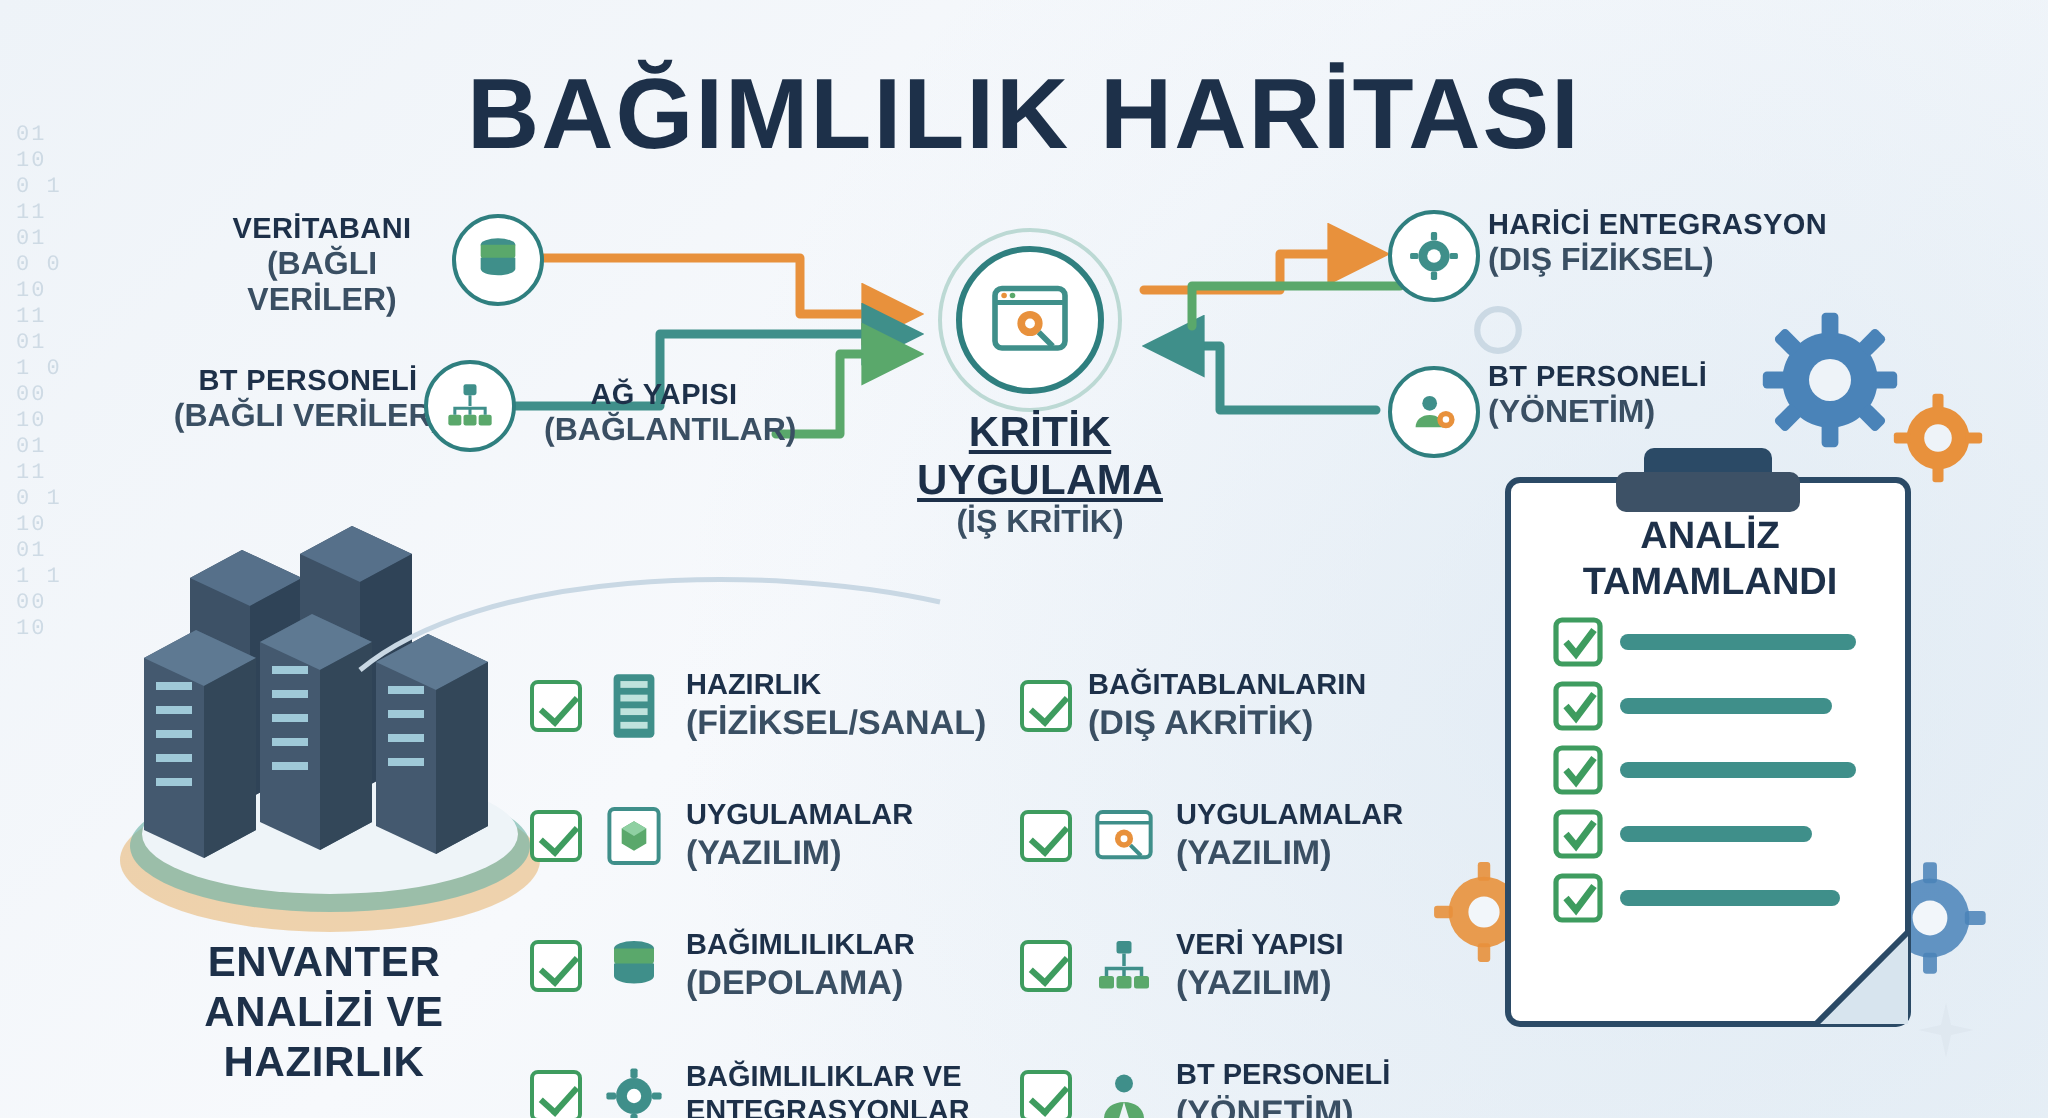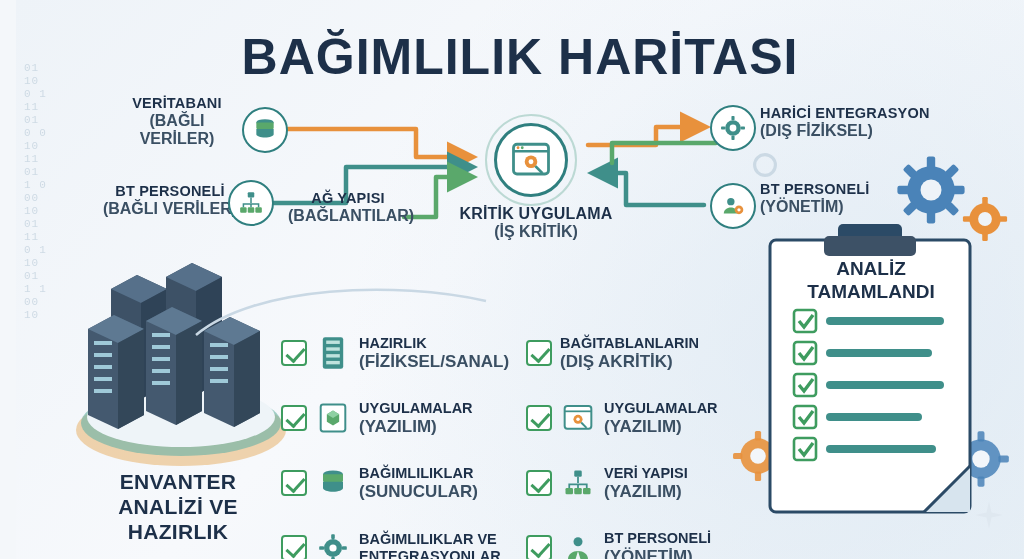--- a/index.html
+++ b/index.html
@@ -8,21 +8,20 @@
     width:1024px; height:559px; overflow:hidden;
     font-family:"Liberation Sans", sans-serif;
     background:#f4f7fa;
     position:relative;
   }
   .stage {
     position:absolute; inset:0;
     background:
       radial-gradient(circle at 82% 62%, rgba(214,228,240,.55) 0%, rgba(244,247,250,0) 55%),
       linear-gradient(135deg,#eef3f8 0%, #f7f9fc 45%, #eaf1f7 100%);
-    margin-left: 16px;
   }
   
   .binary {
     position:absolute; left:8px; top:62px; width:70px; height:260px;
     font-family:"Liberation Mono", monospace;
     font-size:11px; line-height:13px; color:#c3d2de; letter-spacing:1px;
     opacity:.75; white-space:pre; user-select:none;
   }
   .title {
     position:absolute; top:28px; left:0; width:100%;
@@ -184,21 +183,21 @@
 
       <path d="M388,122 H420 V82 H455" fill="none" stroke="#5aa86b" stroke-width="4.5" stroke-linecap="round" stroke-linejoin="round" marker-end="url(#ar-gr)"></path>
 
       <path d="M572,50 H640 V32 H688" fill="none" stroke="#e8913c" stroke-width="4.5" stroke-linecap="round" stroke-linejoin="round" marker-end="url(#ar-or)"></path>
 
       <path d="M688,110 H610 V78 H578" fill="none" stroke="#3f8f8a" stroke-width="4.5" stroke-linecap="round" stroke-linejoin="round" marker-end="url(#ar-te)"></path>
 
       <path d="M700,48 H596 V68" fill="none" stroke="#5aa86b" stroke-width="4.5" stroke-linecap="round" stroke-linejoin="round"></path>
     </svg>
 
-    <div class="node-label" style="left:96px; top:0; width:130px;">
+    <div class="node-label" style="left:96px; top:12px; width:130px;">
       <div class="l1">VERİTABANI</div>
       <div class="l2">(BAĞLI VERİLER)</div>
     </div>
     <div class="circle small" style="left:226px; top:12px;">
       <svg width="26" height="26" viewBox="0 0 24 24">
         <ellipse cx="12" cy="5" rx="8" ry="3" fill="#3f8f8a"></ellipse>
         <path d="M4 5v5c0 1.7 3.6 3 8 3s8-1.3 8-3V5" fill="#5aa86b"></path>
         <path d="M4 11v5c0 1.7 3.6 3 8 3s8-1.3 8-3v-5" fill="#3f8f8a"></path>
       </svg>
     </div>
@@ -227,21 +226,21 @@
         <rect x="2" y="3" width="20" height="17" rx="2" fill="#fff" stroke="#3f8f8a" stroke-width="1.6"></rect>
         <path d="M2 7h20" stroke="#3f8f8a" stroke-width="1.4"></path>
         <circle cx="4.6" cy="5" r=".8" fill="#e8913c"></circle>
           <circle cx="7" cy="5" r=".8" fill="#5aa86b"></circle>
         <circle cx="12" cy="13" r="3.6" fill="#e8913c"></circle>
         <circle cx="12" cy="13" r="1.4" fill="#fff"></circle>
         <path d="M14.5 15.5l4 4" stroke="#3f8f8a" stroke-width="1.6"></path>
       </svg>
     </div>
     <div class="node-label" style="left:420px; top:110px; width:200px;">
-      <div class="l1" style="font-size:16px;">KRİTİK UYGULAMA</div>
+      <div class="l1" style="font-size:21px;text-decoration:underline;">KRİTİK UYGULAMA</div>
       <div class="l2">(İŞ KRİTİK)</div>
     </div>
 
     <div class="circle small" style="left:694px; top:10px;">
       <svg width="26" height="26" viewBox="0 0 100 100">
         <circle cx="50" cy="50" r="30" fill="#3f8f8a"></circle>
           <circle cx="50" cy="50" r="13" fill="#fff"></circle>
         <g fill="#3f8f8a">
           <rect x="44" y="4" width="12" height="16" rx="3"></rect>
             <rect x="44" y="80" width="12" height="16" rx="3"></rect>
@@ -375,21 +374,21 @@
         <div class="check"></div>
         <div class="cl-ico">
           <svg width="30" height="32" viewBox="0 0 24 24">
             <ellipse cx="12" cy="5" rx="8" ry="3" fill="#3f8f8a"></ellipse>
             <path d="M4 5v5c0 1.7 3.6 3 8 3s8-1.3 8-3V5" fill="#5aa86b"></path>
             <path d="M4 11v5c0 1.7 3.6 3 8 3s8-1.3 8-3v-5" fill="#3f8f8a"></path>
           </svg>
         </div>
         <div class="cl-txt">
           <div class="t1">BAĞIMLILIKLAR</div>
-          <div class="t2">(SUNUCULAR)</div>
+          <div class="t2">(DEPOLAMA)</div>
         </div>
       </div>
 
       <div class="cl-item">
         <div class="check"></div>
         <div class="cl-ico">
           <svg width="30" height="30" viewBox="0 0 100 100">
             <circle cx="50" cy="50" r="30" fill="#3f8f8a"></circle>
               <circle cx="50" cy="50" r="12" fill="#fff"></circle>
             <g fill="#3f8f8a">

